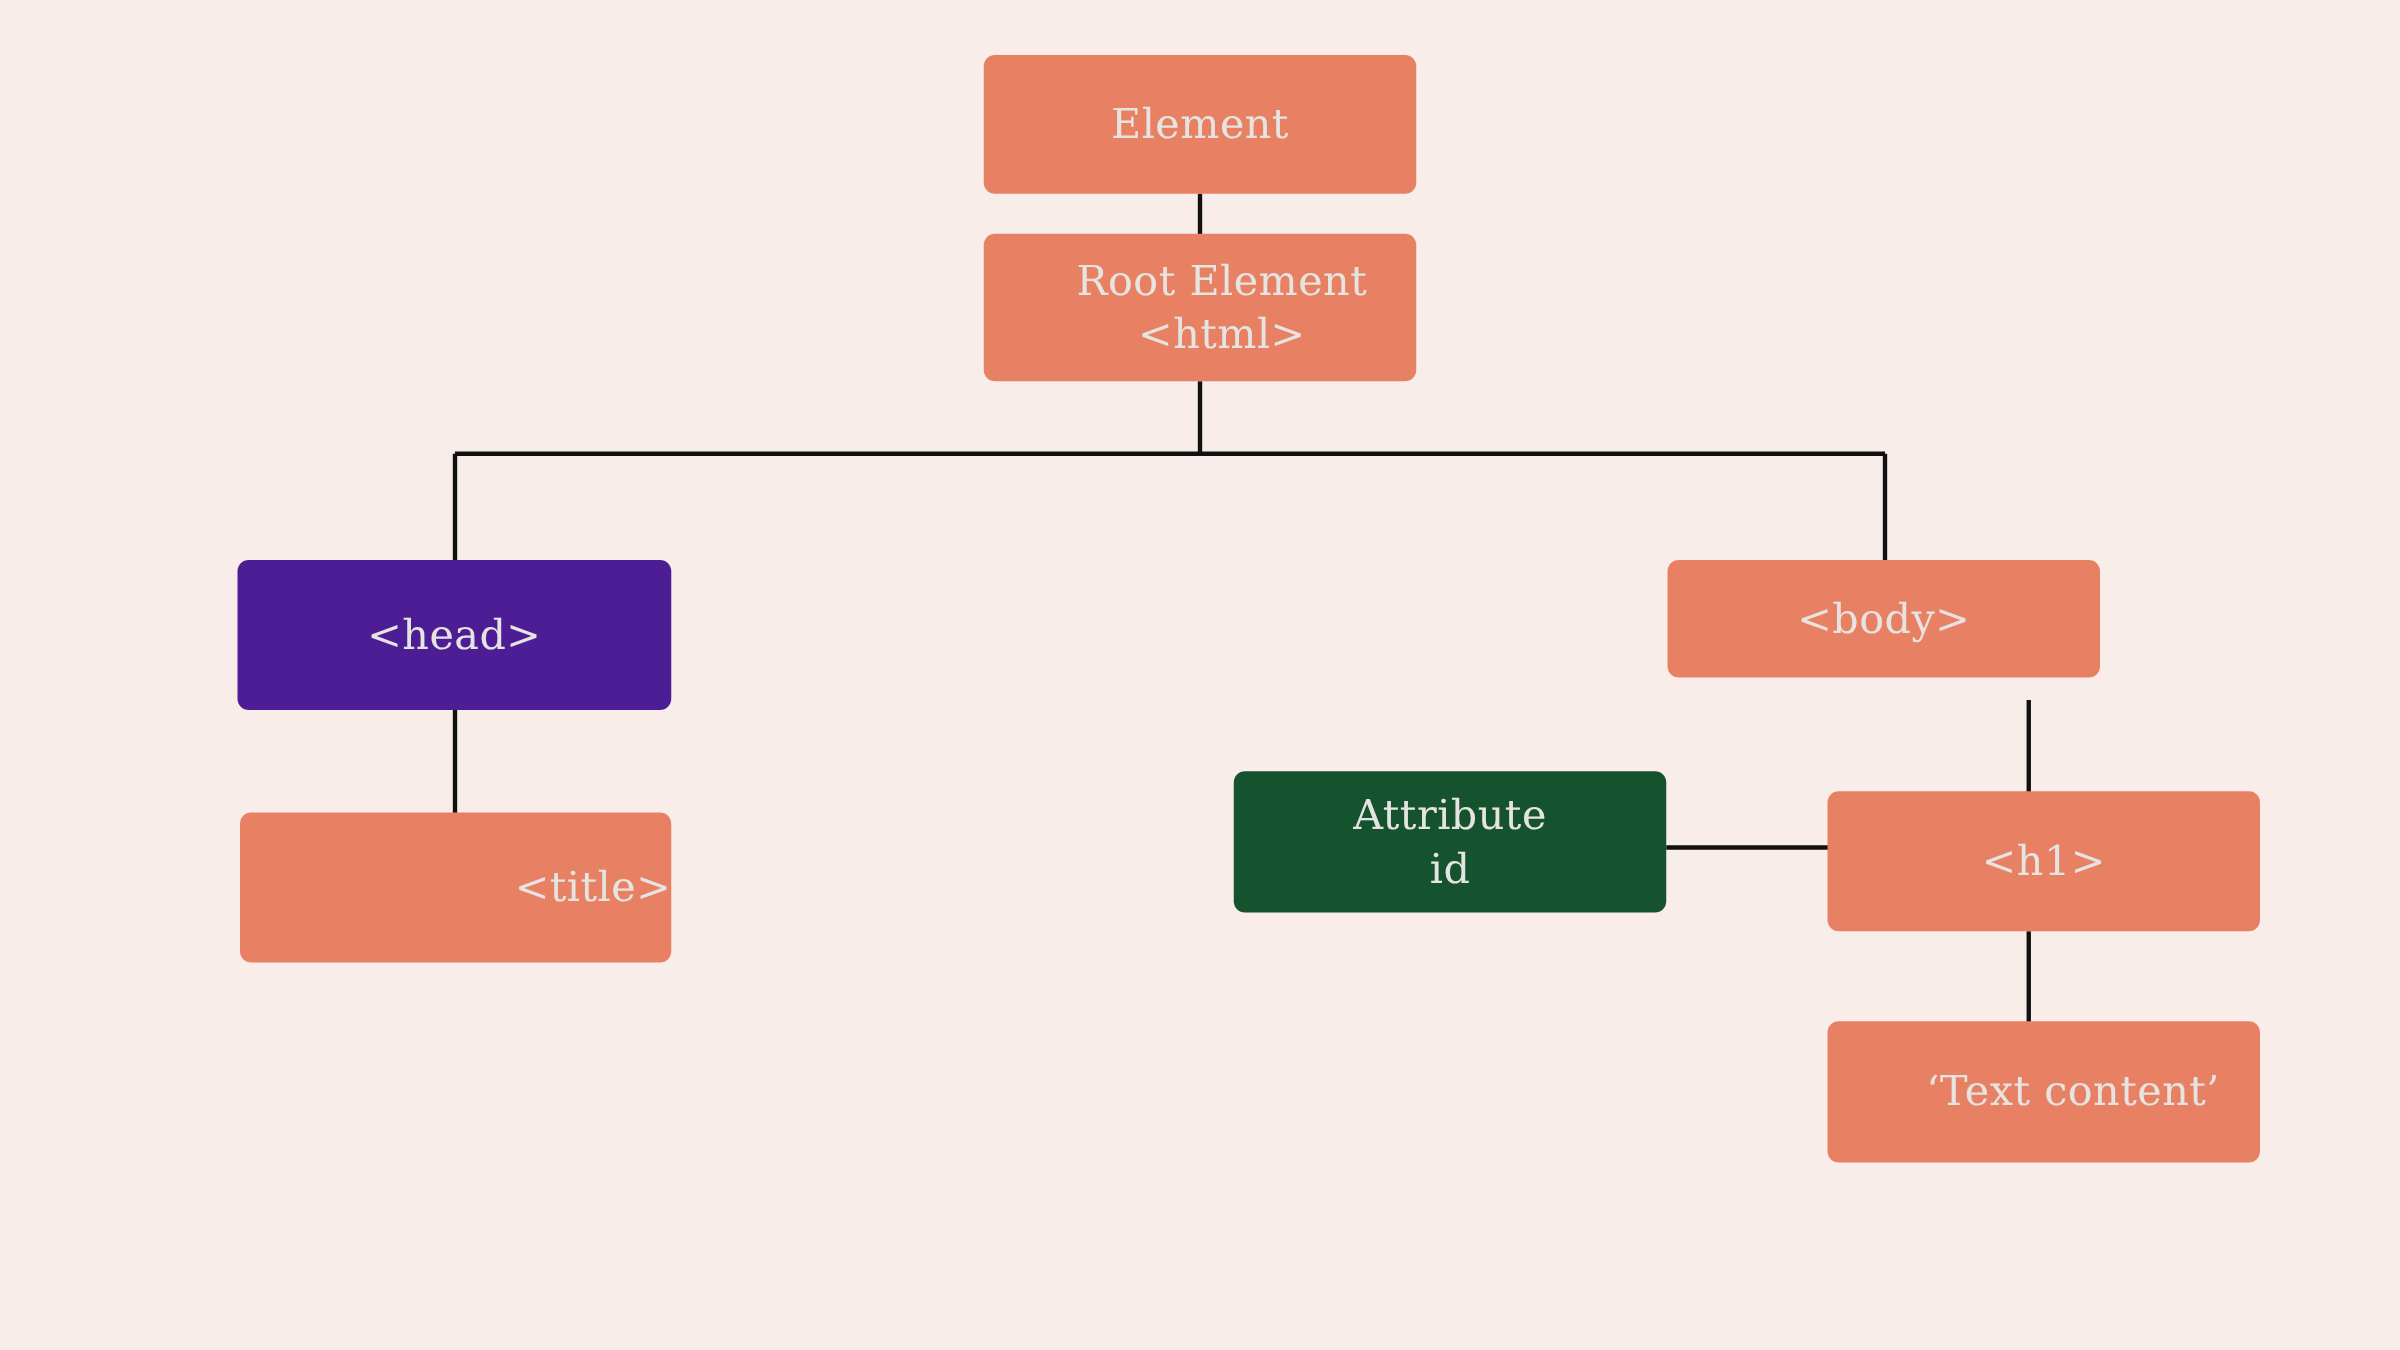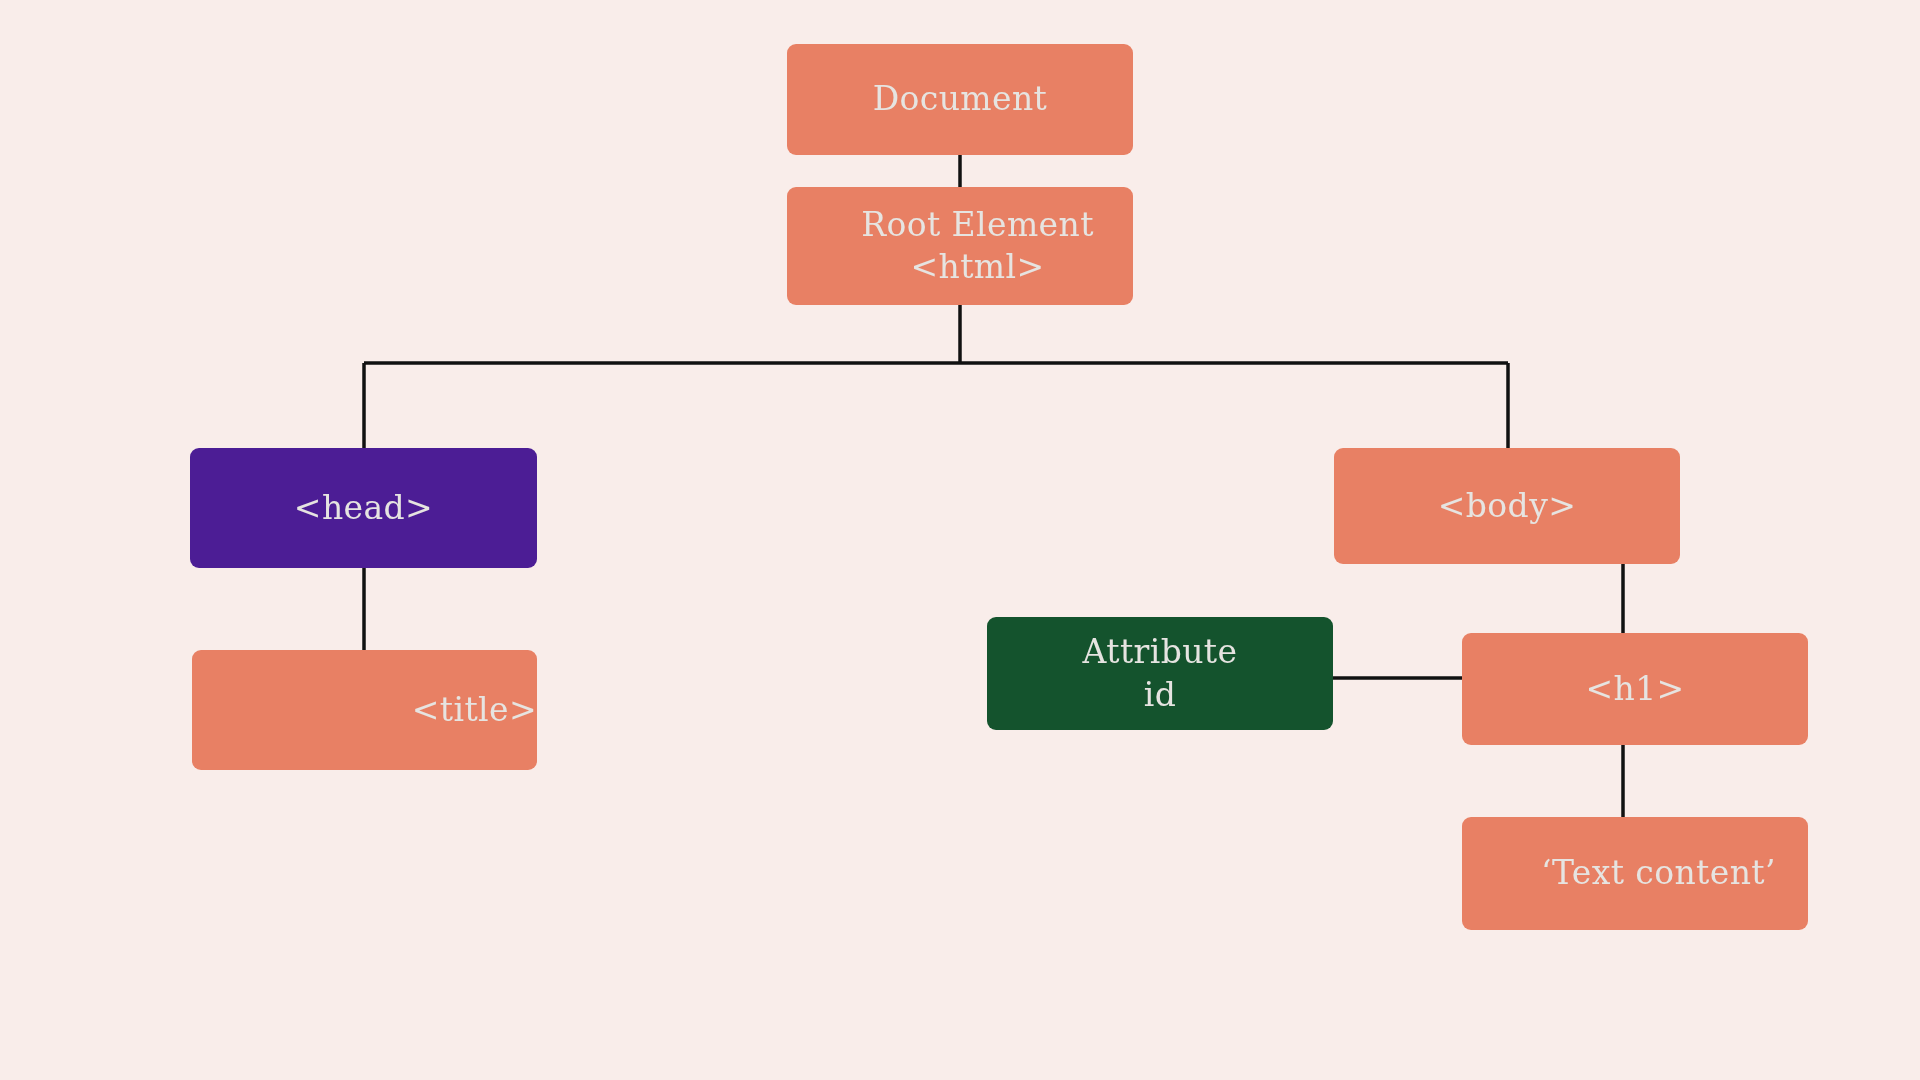--- a/index.html
+++ b/index.html
@@ -49,21 +49,21 @@
     user-select: none;
   }
 
   .node .node-label { display: block; white-space: pre-line; }
 
   
   #node-document      { left: 787px;  top: 44px;  width: 346px; height: 111px; }
   #node-root-element  { left: 787px;  top: 187px; width: 346px; height: 118px; }
   #node-head          { left: 190px;  top: 448px; width: 347px; height: 120px; }
   #node-title         { left: 192px;  top: 650px; width: 345px; height: 120px; justify-content: flex-end; }
-  #node-body          { left: 1334px; top: 448px; width: 346px; height: 116px; }
+  #node-body          { left: 1334px; top: 448px; width: 346px; height: 94px; }
   #node-attribute     { left: 987px;  top: 617px; width: 346px; height: 113px; }
   #node-h1            { left: 1462px; top: 633px; width: 346px; height: 112px; }
   #node-text-content  { left: 1462px; top: 817px; width: 346px; height: 113px; padding-left: 47px; }
 </style>
 </head>
 <body style="background: rgb(249, 237, 234);">
 
 <div id="diagram-canvas">
 
   <svg id="edge-layer" viewBox="0 0 1920 1080" width="1920" height="1080" xmlns="http://www.w3.org/2000/svg">
@@ -83,21 +83,21 @@
 
       <path d="M 1623 560 L 1623 635"></path>
 
       <path d="M 1333 678 L 1463 678"></path>
 
       <path d="M 1623 745 L 1623 819"></path>
     </g>
   </svg>
 
   <div class="node" id="node-document" style="background: rgb(232, 128, 100); color: rgb(230, 228, 225);">
-    <span class="node-label">Document</span>
+    <span class="node-label">Element</span>
   </div>
 
   <div class="node" id="node-root-element" style="background: rgb(232, 128, 100); color: rgb(230, 228, 225); padding-left: 35px;">
     <span class="node-label">Root Element
 &lt;html&gt;</span>
   </div>
 
   <div class="node" id="node-head" style="background: #4c1d95; color: rgb(230, 228, 225);">
     <span class="node-label">&lt;head&gt;</span>
   </div>

